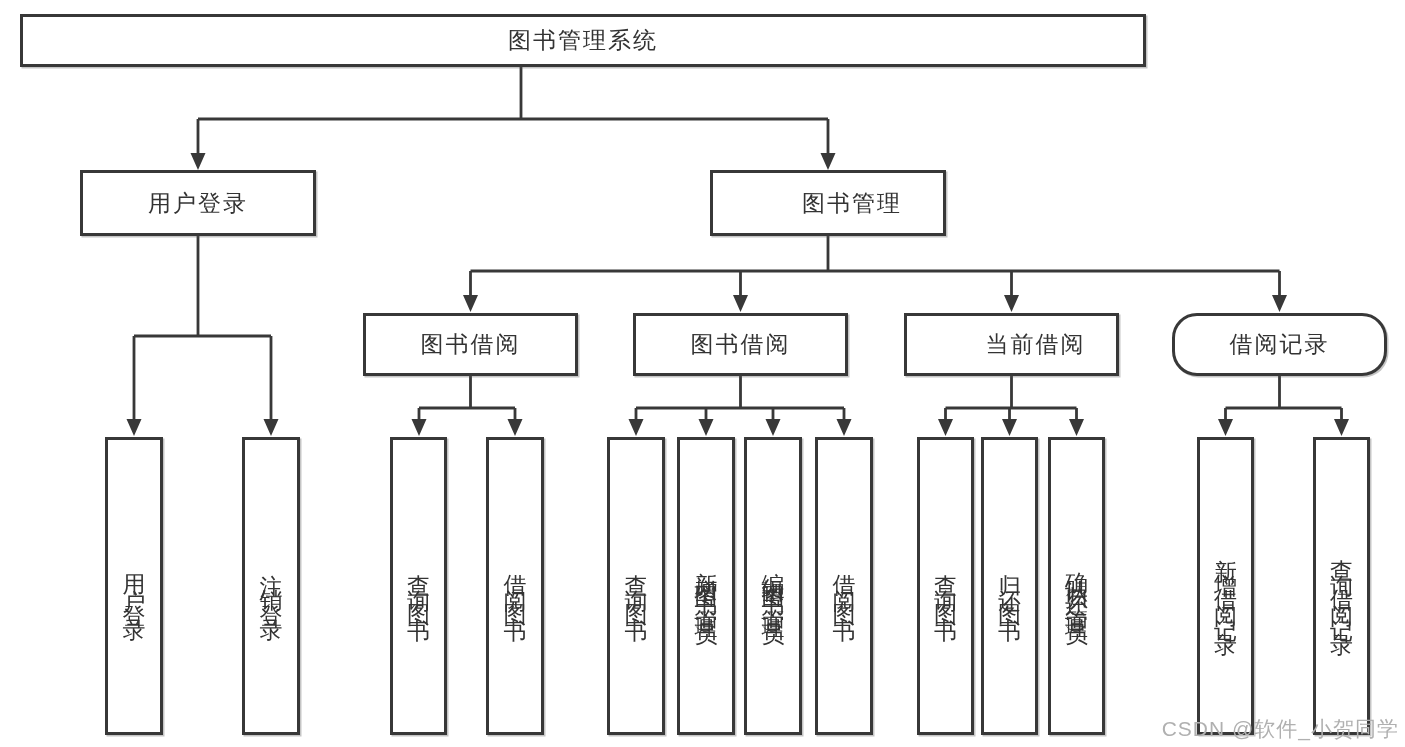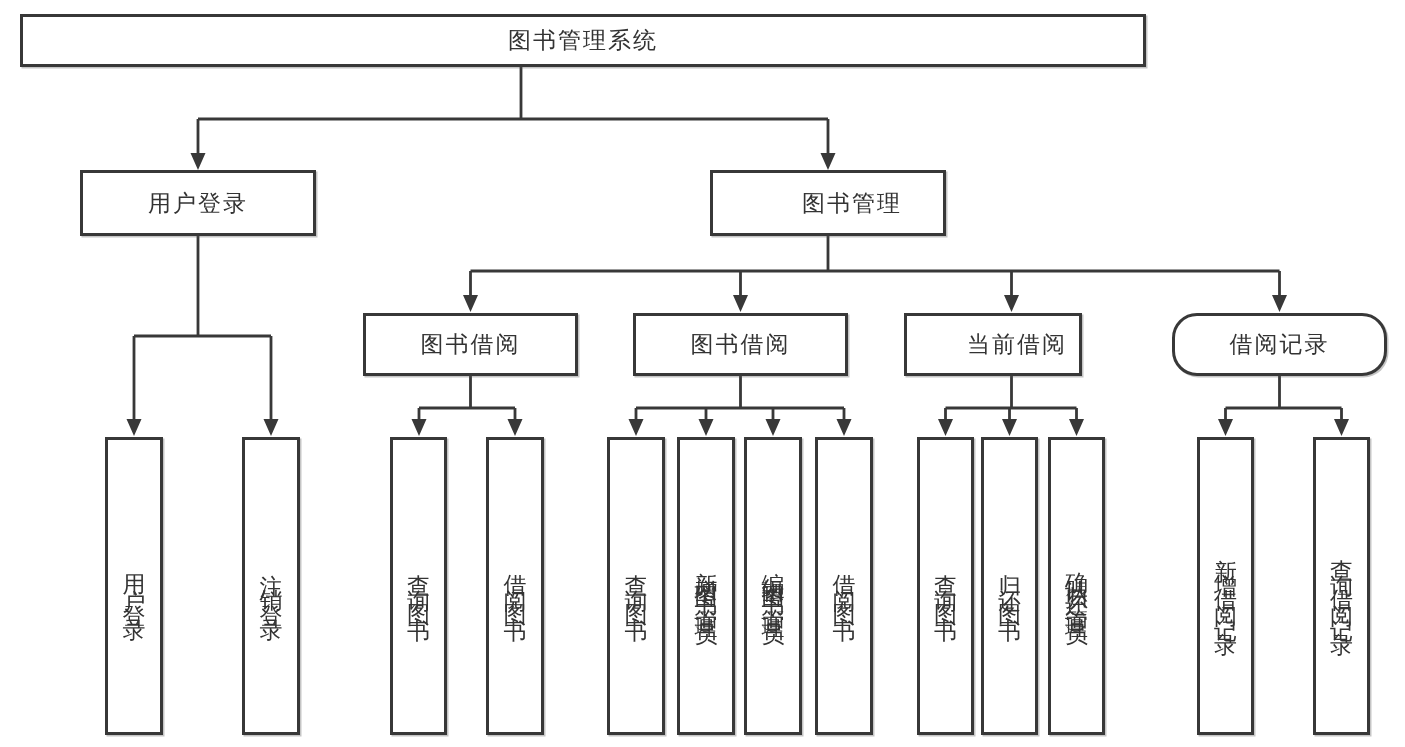--- a/index.html
+++ b/index.html
@@ -121,21 +121,21 @@
   <div class="box h" style="left:710px; top:170px; width:236px; height:66px;padding-left:48px;">
     <span>图书管理</span>
   </div>
 
   <div class="box h" style="left:363px; top:313px; width:215px; height:63px;">
     <span>图书借阅</span>
   </div>
   <div class="box h" style="left:633px; top:313px; width:215px; height:63px;">
     <span>图书借阅</span>
   </div>
-  <div class="box h" style="left:904px; top:313px; width:178px; height:63px;padding-left:48px;">
+  <div class="box h" style="left:904px; top:313px; width:215px; height:63px;padding-left:48px;">
     <span>当前借阅</span>
   </div>
   <div class="box h" style="left:1172px; top:313px; width:215px; height:63px;border-radius:25px;">
     <span>借阅记录</span>
   </div>
 
   <div class="box v" style="left:105px; top:437px; width:58px; height:298px;">
     <span style="letter-spacing: 15px;">用户登录</span>
   </div>
   <div class="box v" style="left:242px; top:437px; width:58px; height:298px;">
@@ -172,13 +172,14 @@
     <span style="letter-spacing: 7.22222px;">确认归还（管理员）</span>
   </div>
 
   <div class="box v" style="left:1197px; top:437px; width:57px; height:298px;">
     <span style="letter-spacing: 15px;">新增借阅记录</span>
   </div>
   <div class="box v" style="left:1313px; top:437px; width:57px; height:298px;">
     <span style="letter-spacing: 15px;">查询借阅记录</span>
   </div>
 
+  <div id="watermark">CSDN @软件_小贺同学</div>
 </div>
 
 </body></html>

